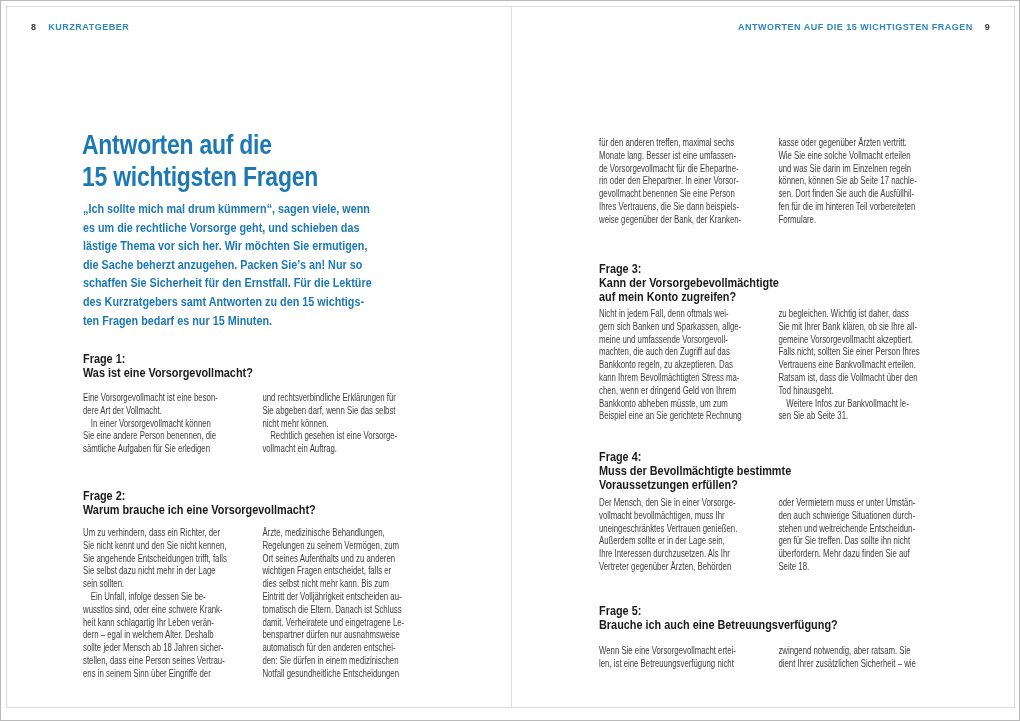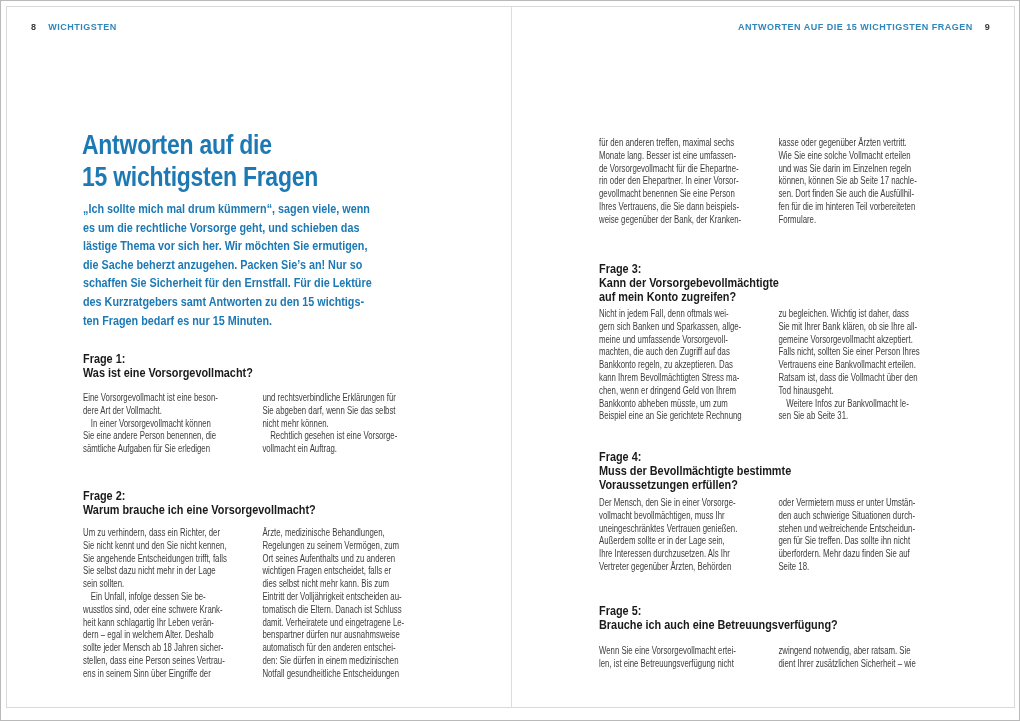--- a/index.html
+++ b/index.html
@@ -73,21 +73,21 @@
 </style>
 </head>
 <body>
 
 <div class="canvas">
   <div class="spread-border"></div>
   <div class="divider"></div>
 
   <div class="running-header hl">
     <span class="running-num">8</span>
-    <span class="running-label">WICHTIGSTEN</span>
+    <span class="running-label">KURZRATGEBER</span>
   </div>
 
   <h1 class="title abs" style="left:81px; top:128px;">Antworten auf die
 15 wichtigsten Fragen</h1>
 
   <p class="intro abs" style="left:82px; top:199px;">„Ich sollte mich mal drum kümmern“, sagen viele, wenn
 es um die rechtliche Vorsorge geht, und schieben das
 lästige Thema vor sich her. Wir möchten Sie ermutigen,
 die Sache beherzt anzugehen. Packen Sie’s an! Nur so
 schaffen Sie Sicherheit für den Ernstfall. Für die Lektüre

